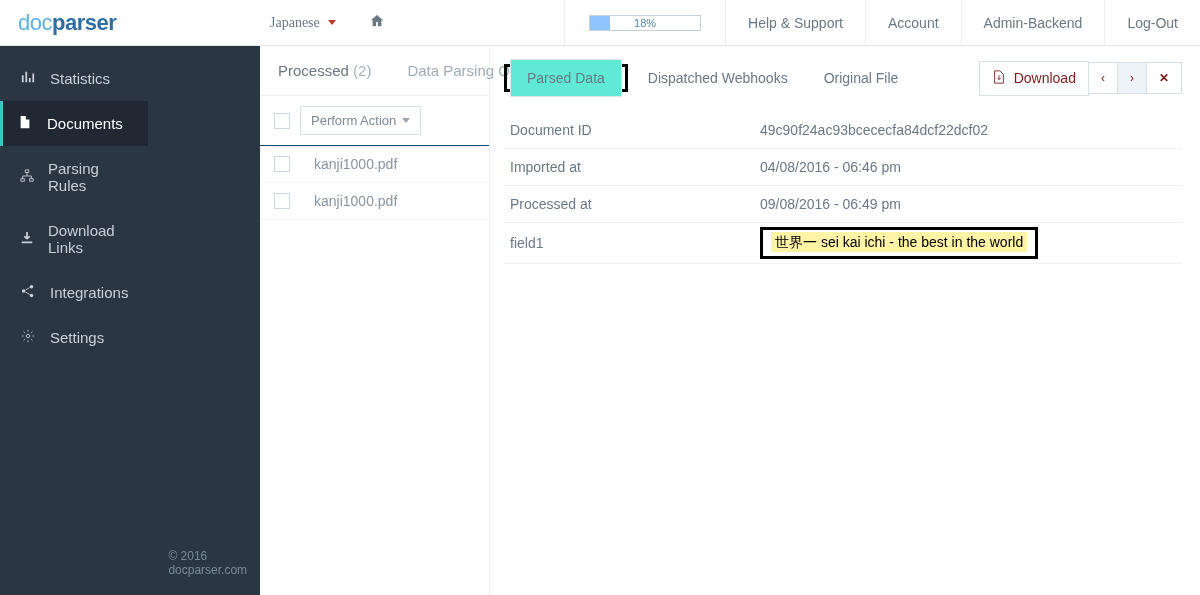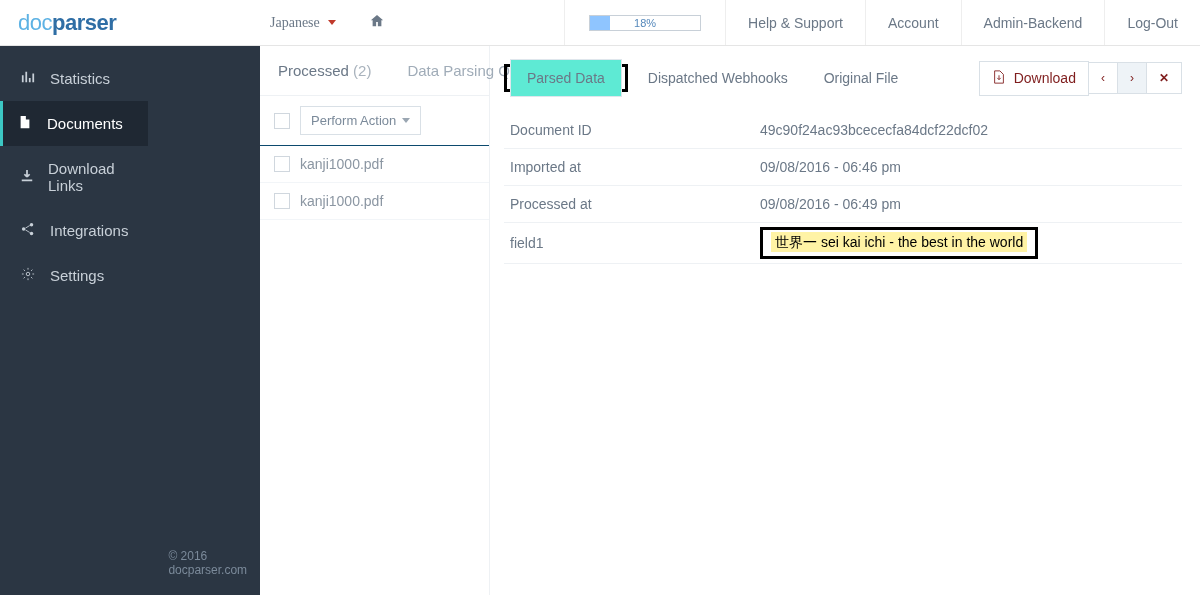--- a/index.html
+++ b/index.html
@@ -33,21 +33,21 @@
   
   .midcol { width: 230px; border-right: 1px solid #eef1f4; background: #fff; }
   .midtabs { display: flex; height: 50px; align-items: center; border-bottom: 1px solid #eef1f4; font-size: 15px; }
   .midtab { padding: 0 18px; color: #a0acb8; cursor: pointer; white-space: nowrap; }
   .midtab.active { color: #6b7887; }
   .midtab .count { color: #a9b3bd; }
   .action-row { display: flex; align-items: center; gap: 10px; padding: 10px 14px; border-bottom: 1px solid #0c4a6e; }
   .cb { width: 16px; height: 16px; border: 1px solid #d0d7de; background: #fff; display: inline-block; }
   .action-btn { border: 1px solid #d9e0e6; background: #fff; color: #7b8a9a; font-size: 13px; padding: 6px 10px; display: inline-flex; align-items: center; gap: 6px; cursor: pointer; }
   .action-btn .caret-down { border-top-color: #9aa6b2; }
-  .doc-row { display: flex; align-items: center; gap: 10px; padding: 10px 14px; border-bottom: 1px solid #f2f5f8; color: #8b96a2; cursor: pointer; }
+  .doc-row { display: flex; align-items: center; gap: 24px; padding: 10px 14px; border-bottom: 1px solid #f2f5f8; color: #8b96a2; cursor: pointer; }
 
   
   .rightpanel { flex: 1; padding: 14px 18px 0 14px; display: flex; flex-direction: column; }
   .rp-top { display: flex; align-items: center; }
   .subtabs { display: flex; align-items: center; gap: 4px; }
   .subtab { padding: 10px 16px; color: #6b7887; cursor: pointer; }
   .subtab.active { background: #5eead4; border: 1px solid #dfe6ec; }
   .bold-box { border: 3px solid #000; padding: 3px; display: inline-block; }
   .rp-actions { margin-left: auto; display: flex; align-items: center; gap: 0; }
   .btn { border: 1px solid #d9e0e6; background: #fff; color: #7f1d1d; padding: 8px 12px; cursor: pointer; display: inline-flex; align-items: center; gap: 8px; font-size: 14px; }
@@ -104,20 +104,26 @@
         <span class="nav-icon"><svg class="icon" viewBox="0 0 16 16">
               <path d="M1 14h2V6H1v8zm4 0h2V2H5v12zm4 0h2V9H9v5zm4 0h2V4h-2v10z"></path>
             </svg></span>
         <span>Statistics</span>
       </li>
       <li class="nav-item active">
         <span class="nav-icon"><svg class="icon" viewBox="0 0 16 16">
               <path d="M3 1h6l4 4v10H3V1zm6 0v4h4"></path>
             </svg></span>
         <span>Documents</span>
+      </li>
+      <li class="nav-item">
+        <span class="nav-icon"><svg class="icon" viewBox="0 0 16 16">
+              <path d="M6 1h4v3H6V1zM1 11h4v3H1v-3zm10 0h4v3h-4v-3zM8 4v4m0 0H3v3m5-3h5v3" stroke="currentColor" fill="none"></path>
+            </svg></span>
+        <span>Parsing Rules</span>
       </li>
       <li class="nav-item">
         <span class="nav-icon"><svg class="icon" viewBox="0 0 16 16">
               <path d="M8 1v8m0 0L5 6m3 3l3-3M2 13h12" stroke="currentColor" fill="none" stroke-width="2"></path>
             </svg></span>
         <span>Download Links</span>
       </li>
       <li class="nav-item">
         <span class="nav-icon"><svg class="icon" viewBox="0 0 16 16">
               <circle cx="3" cy="8" r="2"></circle>
@@ -193,21 +199,21 @@
     </div>
 
     <table class="info">
       <tbody>
           <tr>
         <td class="key">Document ID</td>
         <td>49c90f24ac93bcececfa84dcf22dcf02</td>
       </tr>
       <tr>
         <td class="key">Imported at</td>
-        <td>09/08/2016 - 06:46 pm</td>
+        <td>04/08/2016 - 06:46 pm</td>
       </tr>
       <tr>
         <td class="key">Processed at</td>
         <td>09/08/2016 - 06:49 pm</td>
       </tr>
       <tr>
         <td class="key">field1</td>
         <td class="valcell boxed-outer">
           <span class="bold-box2">
             <mark class="hl">世界一 sei kai ichi - the best in the world</mark>

